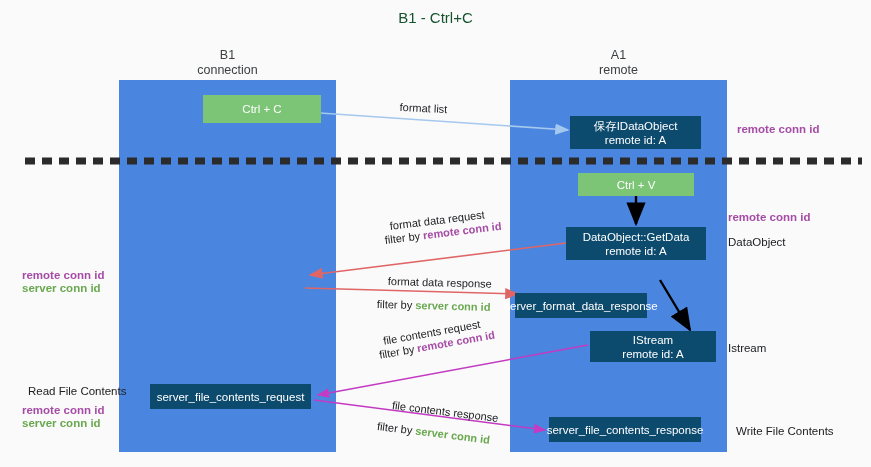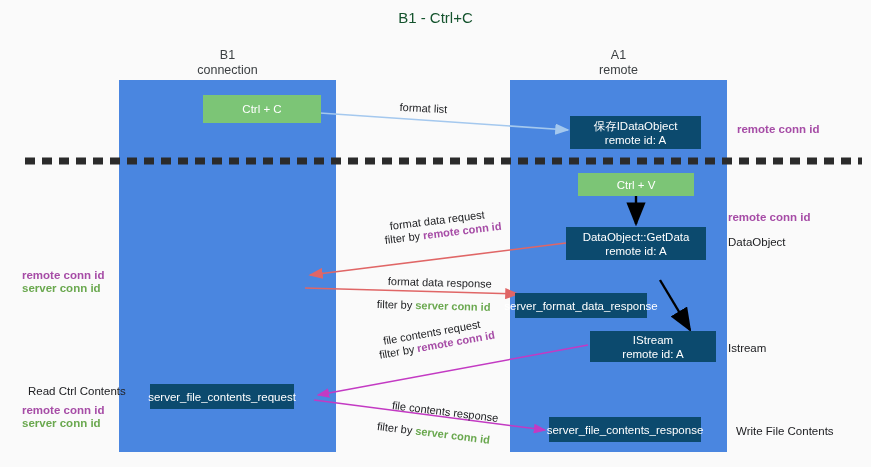--- a/index.html
+++ b/index.html
@@ -148,21 +148,21 @@
 
   <div class="node orange" style="left:515px; top:293px; width:132px; height:25px;">
     <span>server_format_data_response</span>
   </div>
 
   <div class="node orange" style="left:590px; top:331px; width:126px; height:31px;">
     <span>IStream</span>
     <span>remote id: A</span>
   </div>
 
-  <div class="node orange" style="left:150px; top:384px; width:144px; height:25px;align-items:center;">
+  <div class="node orange" style="left:150px; top:384px; width:161px; height:25px;align-items:center;">
     <span>server_file_contents_request</span>
   </div>
 
   <div class="node orange" style="left:549px; top:417px; width:152px; height:25px;">
     <span>server_file_contents_response</span>
   </div>
 
   <div class="edge-label" style="left:400px; top:100px; transform: rotate(2.5deg);">
     <span>format list</span>
   </div>
@@ -196,17 +196,17 @@
   </div>
 
   <div class="side-label purple" style="left:737px; top:122px;">remote conn id</div>
   <div class="side-label purple" style="left:728px; top:210px;">remote conn id</div>
   <div class="side-label" style="left:728px; top:235px;">DataObject</div>
   <div class="side-label" style="left:728px; top:341px;">Istream</div>
   <div class="side-label" style="left:736px; top:424px;">Write File Contents</div>
 
   <div class="side-label purple" style="left:22px; top:268px;">remote conn id</div>
   <div class="side-label green" style="left:22px; top:281px;">server conn id</div>
-  <div class="side-label" style="left:28px; top:384px;">Read Ctrl Contents</div>
+  <div class="side-label" style="left:28px; top:384px;">Read File Contents</div>
   <div class="side-label purple" style="left:22px; top:403px;">remote conn id</div>
   <div class="side-label green" style="left:22px; top:416px;">server conn id</div>
 
 </div>
 
 </body></html>

